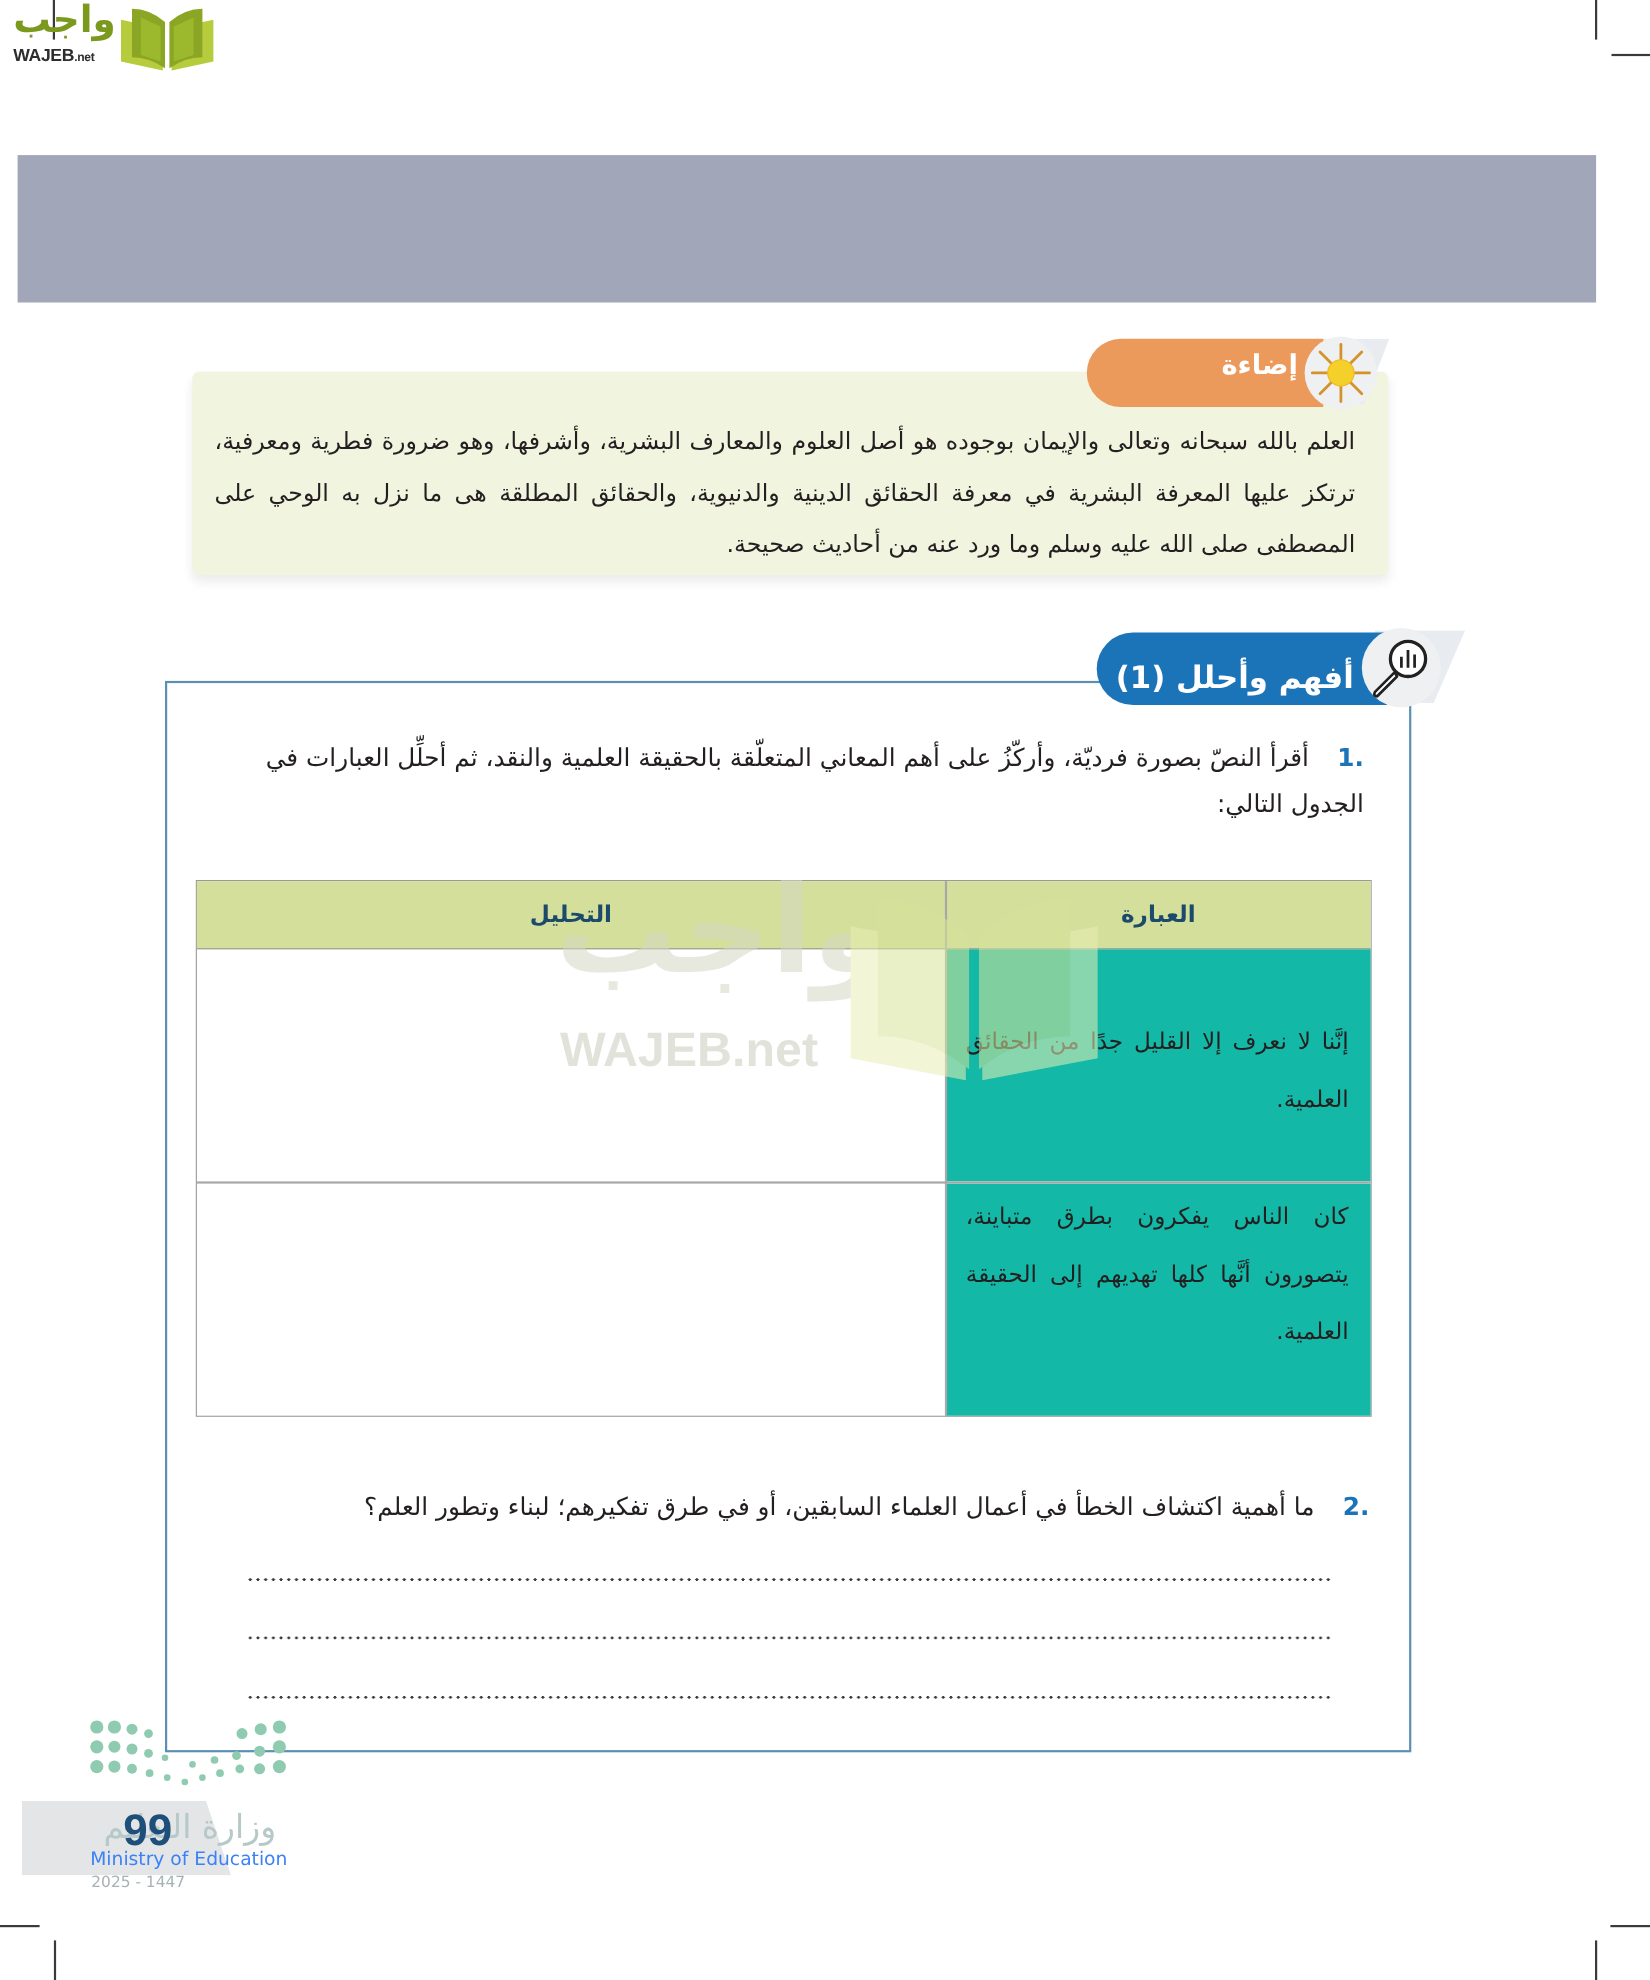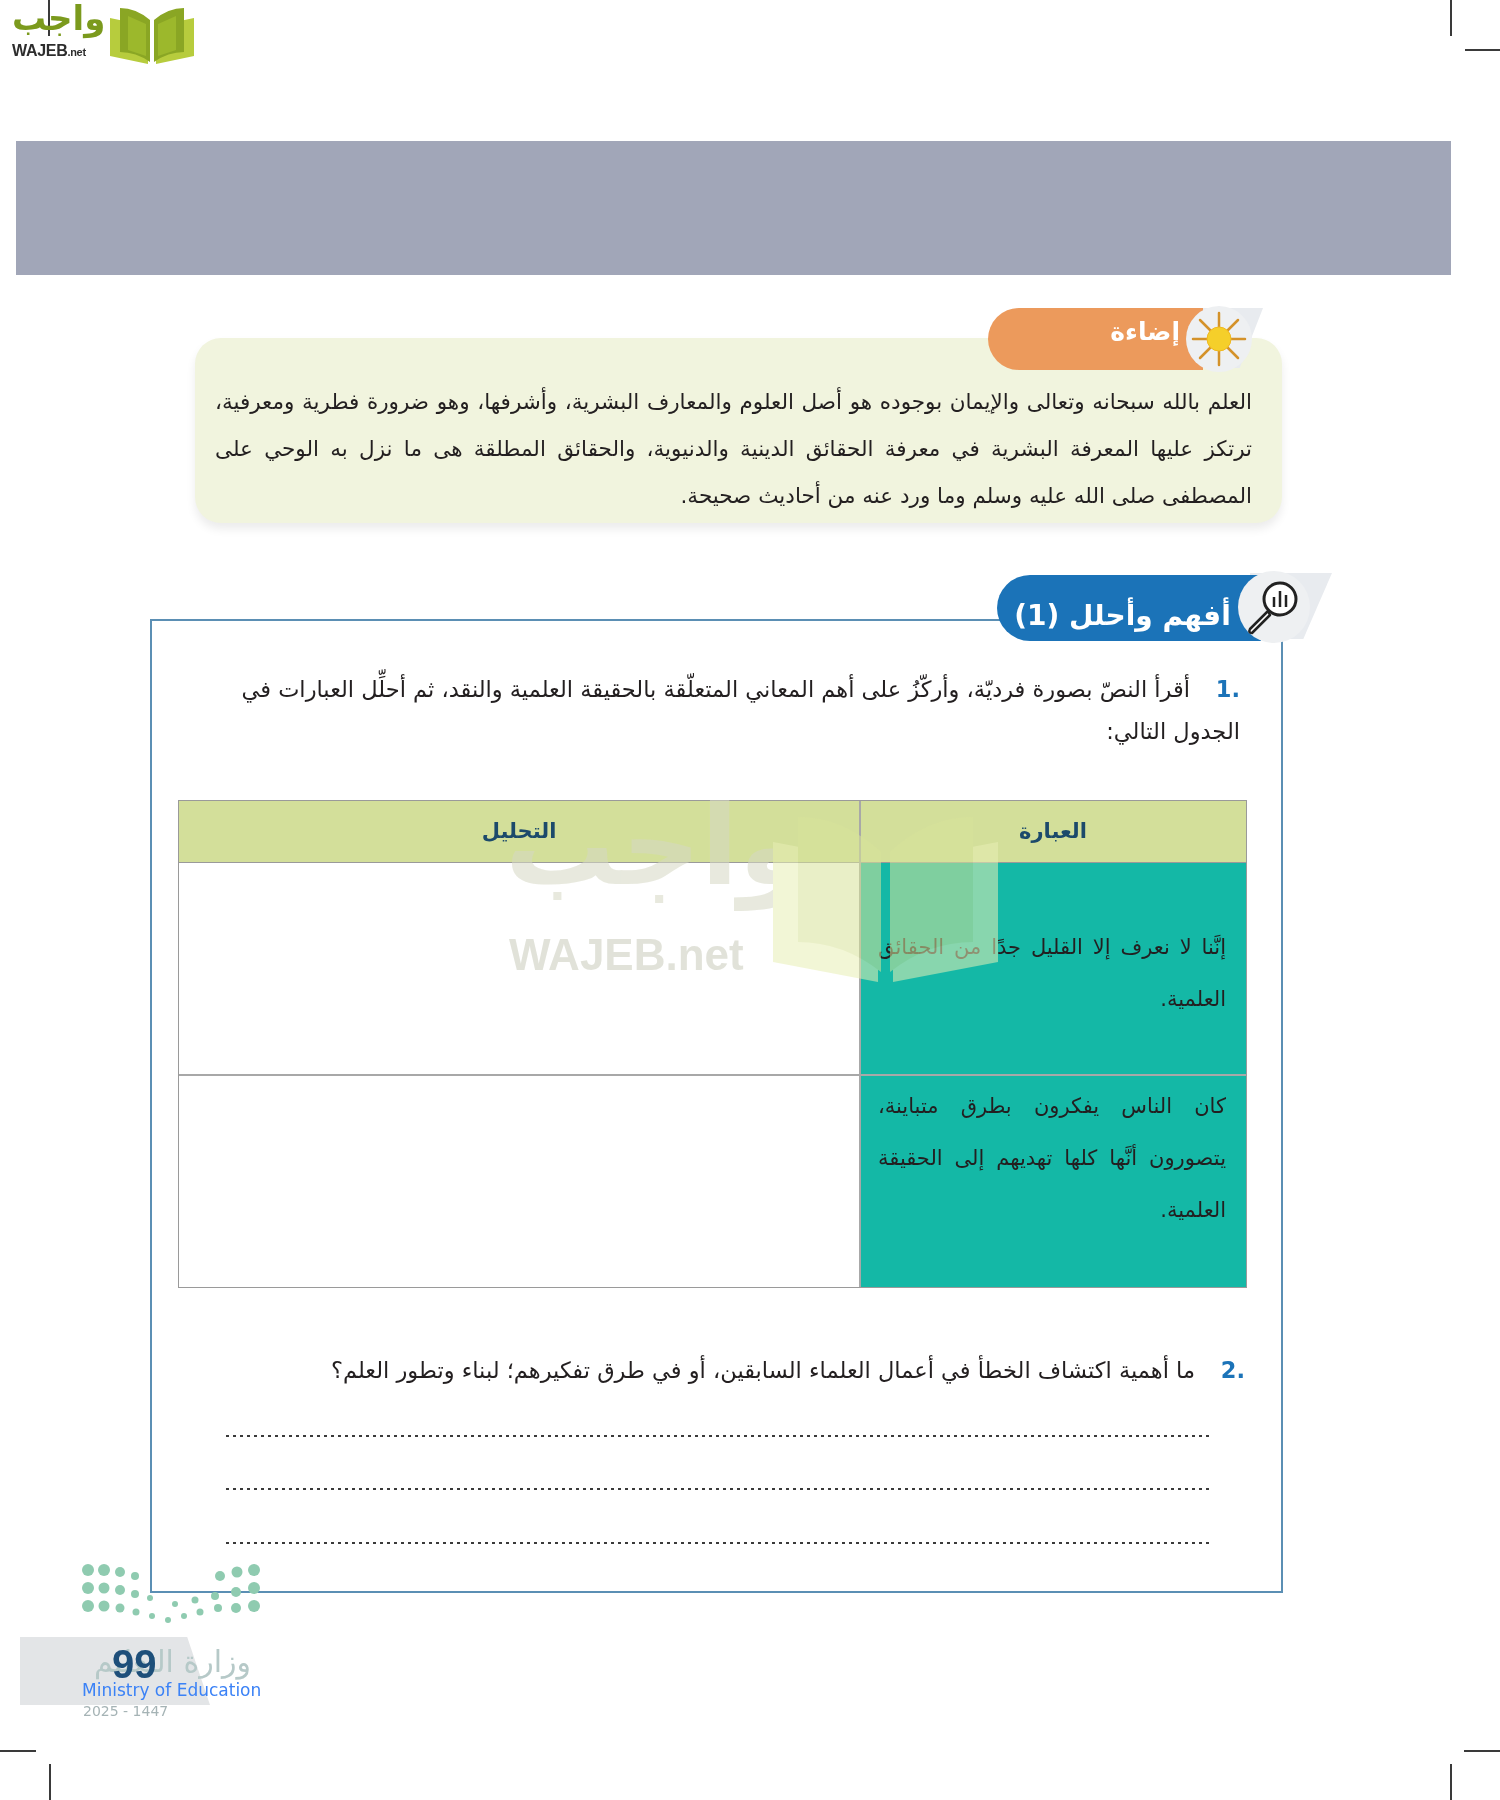--- a/index.html
+++ b/index.html
@@ -9,22 +9,22 @@
   .crop { position:absolute; background:#3a3a3a; }
   
   .logo { left:10px; top:4px; width:180px; height:62px; }
   .logo-ar { position:absolute; left:2px; top:-6px; font-size:34px; font-weight:bold; color:#7b9a1d; direction:rtl; font-family:"DejaVu Sans", sans-serif; }
   .logo-en { position:absolute; left:2px; top:38px; font-size:16px; font-weight:bold; color:#2d2d2d; font-family:"Liberation Sans", sans-serif; letter-spacing:-0.3px;}
   .logo-en small { font-size:11px; }
   .logo-book { position:absolute; left:96px; top:0px; }
   
   .banner { left:16px; top:141px; width:1435px; height:134px; background:#a1a6b8; }
   
-  .callout { left:175px; top:338px; width:1087px; height:185px; background:#f1f4de; border-radius:26px;
-             box-shadow:0 6px 10px rgba(0,0,0,0.08);margin-left:20px; }
+  .callout { left:175px; top:338px; width:1087px; height:185px; background:#f1f4de; border-radius:6px;
+             box-shadow:0 6px 10px rgba(0,0,0,0.08); }
   .callout-text { position:absolute; right:30px; left:20px; top:40px; direction:rtl; text-align:justify;
                   text-align-last:right; font-size:21.5px; line-height:47px; font-family:"DejaVu Sans", sans-serif; color:#231f20; }
   .tab-bg { left:1185px; top:308px; width:78px; height:60px; background:#e8ebef; clip-path:polygon(0 0,100% 0,70% 100%,0 100%); }
   .orange-pill { left:988px; top:308px; width:215px; height:62px; background:#ec9a5c; border-radius:32px 0 0 32px; }
   .orange-label { left:1040px; top:317px; width:140px; height:44px; text-align:right; direction:rtl; color:#fff; font-size:25px; font-weight:bold; letter-spacing:2px; }
   .sun-circle { left:1186px; top:306px; width:66px; height:66px; border-radius:50%; background:#eef0f2; }
   .sun { left:1189px; top:309px; }
   
   .section-box { left:150px; top:619px; width:1133px; height:974px; border:2px solid #5b8fb4; box-sizing:border-box; }
   .blue-bg-tab { left:1250px; top:573px; width:82px; height:66px; background:#e8ebef; clip-path:polygon(0 0,100% 0,65% 100%,0 100%); }

